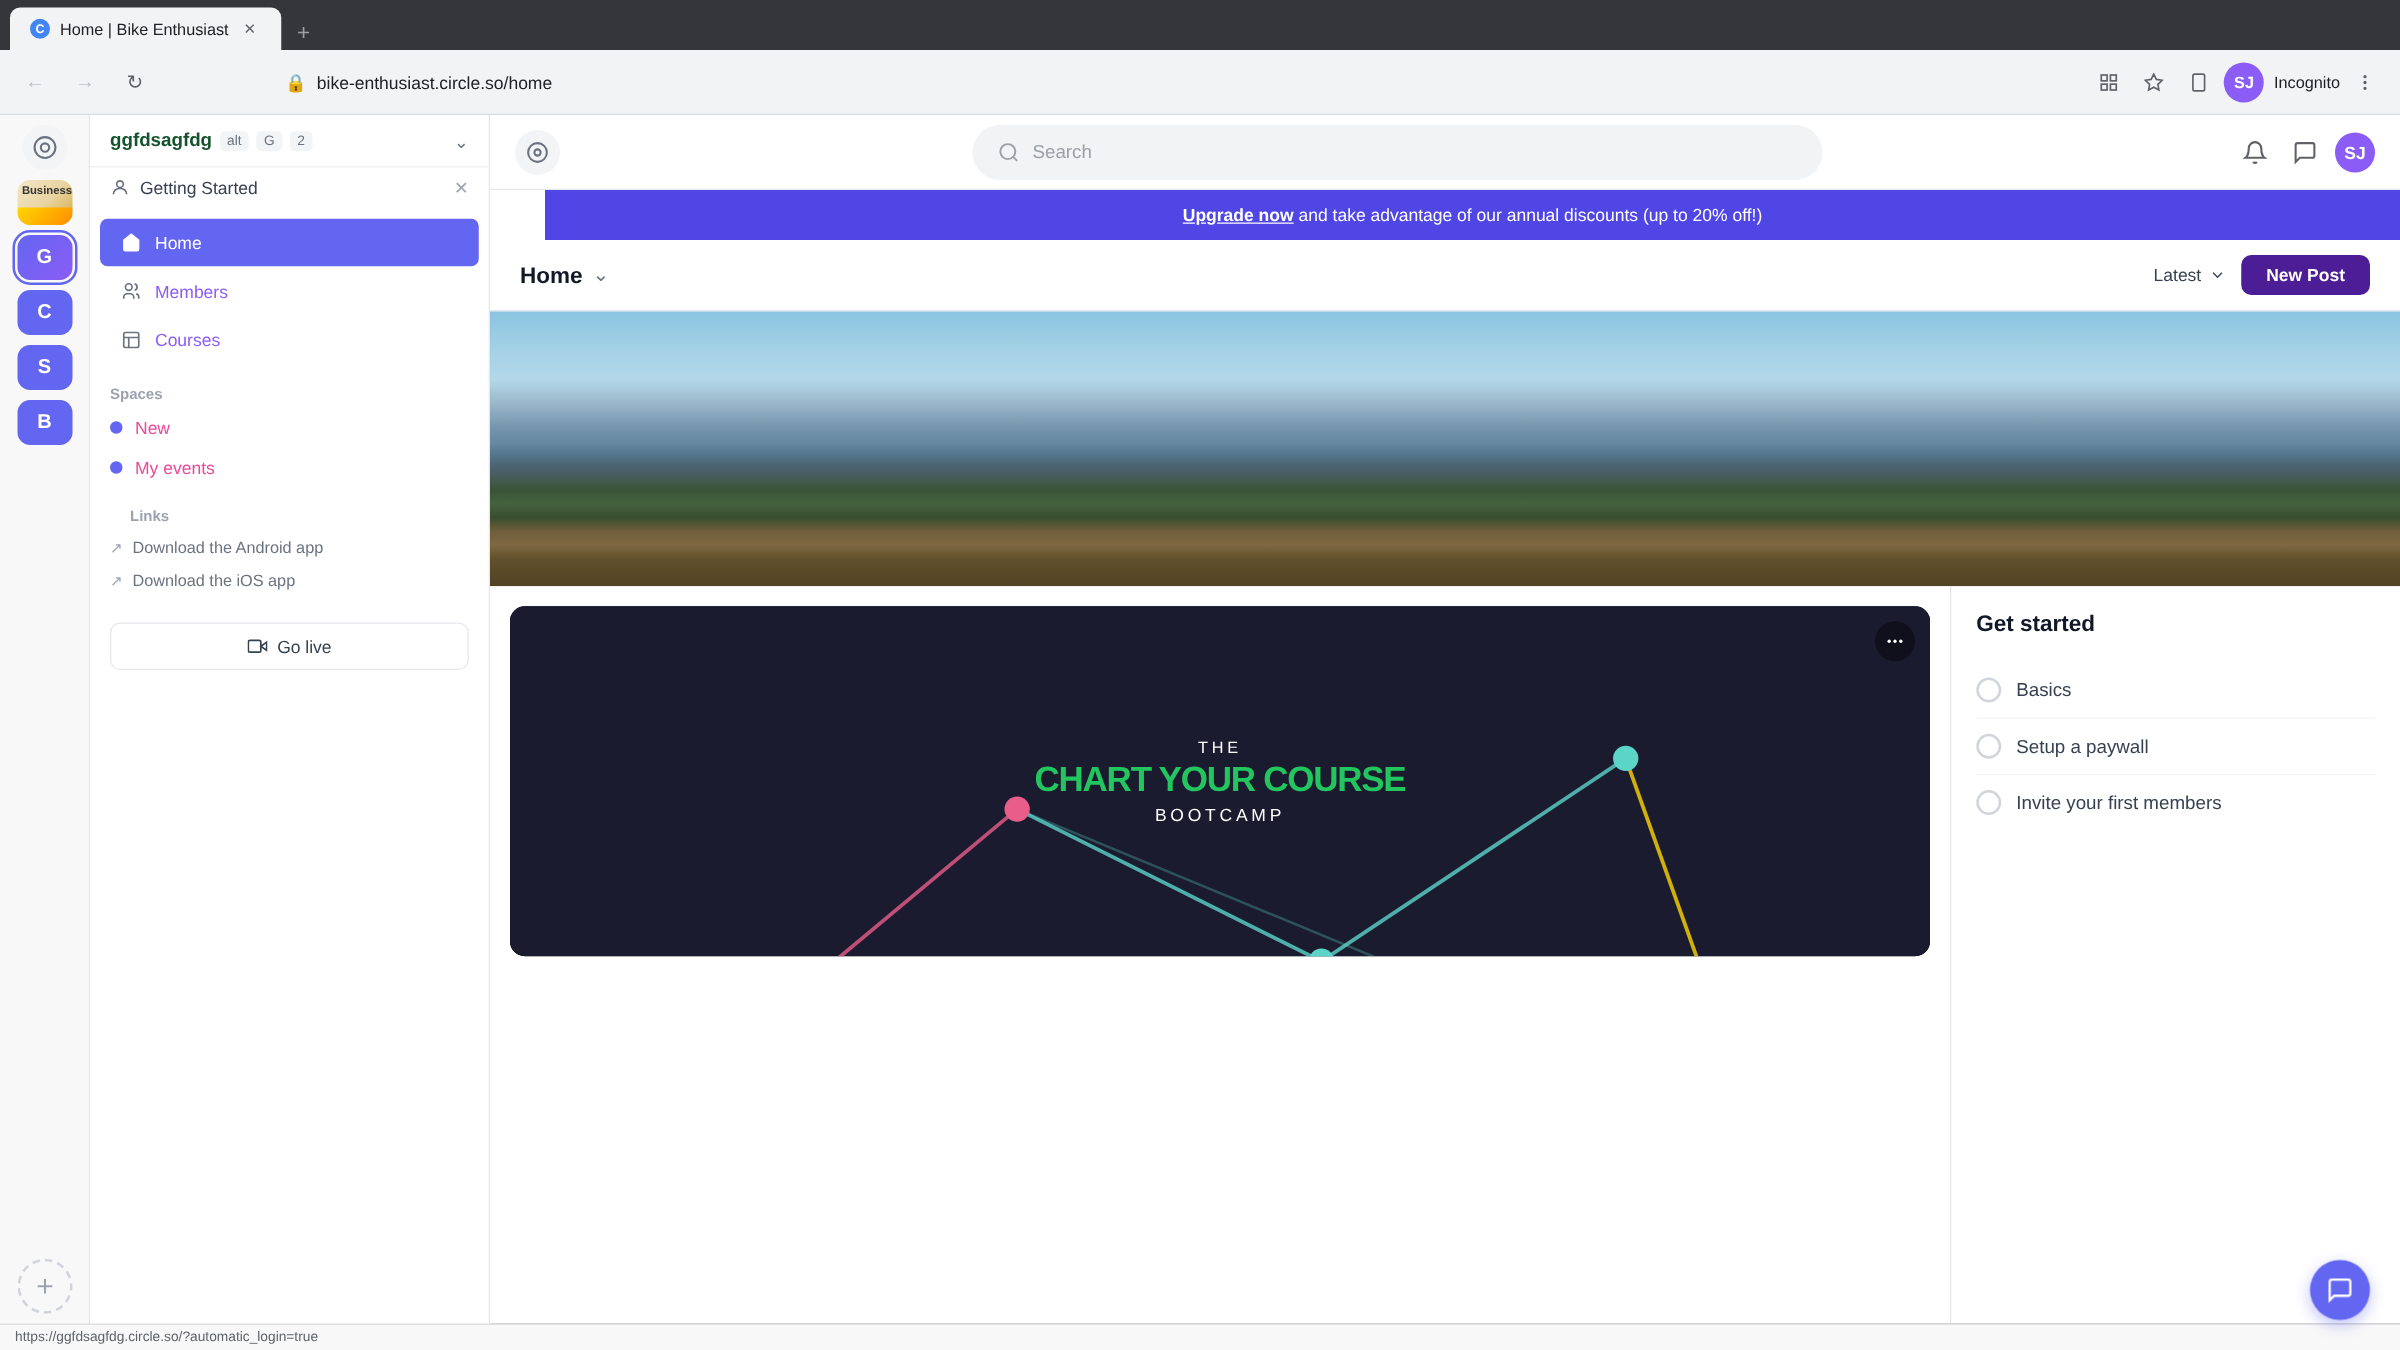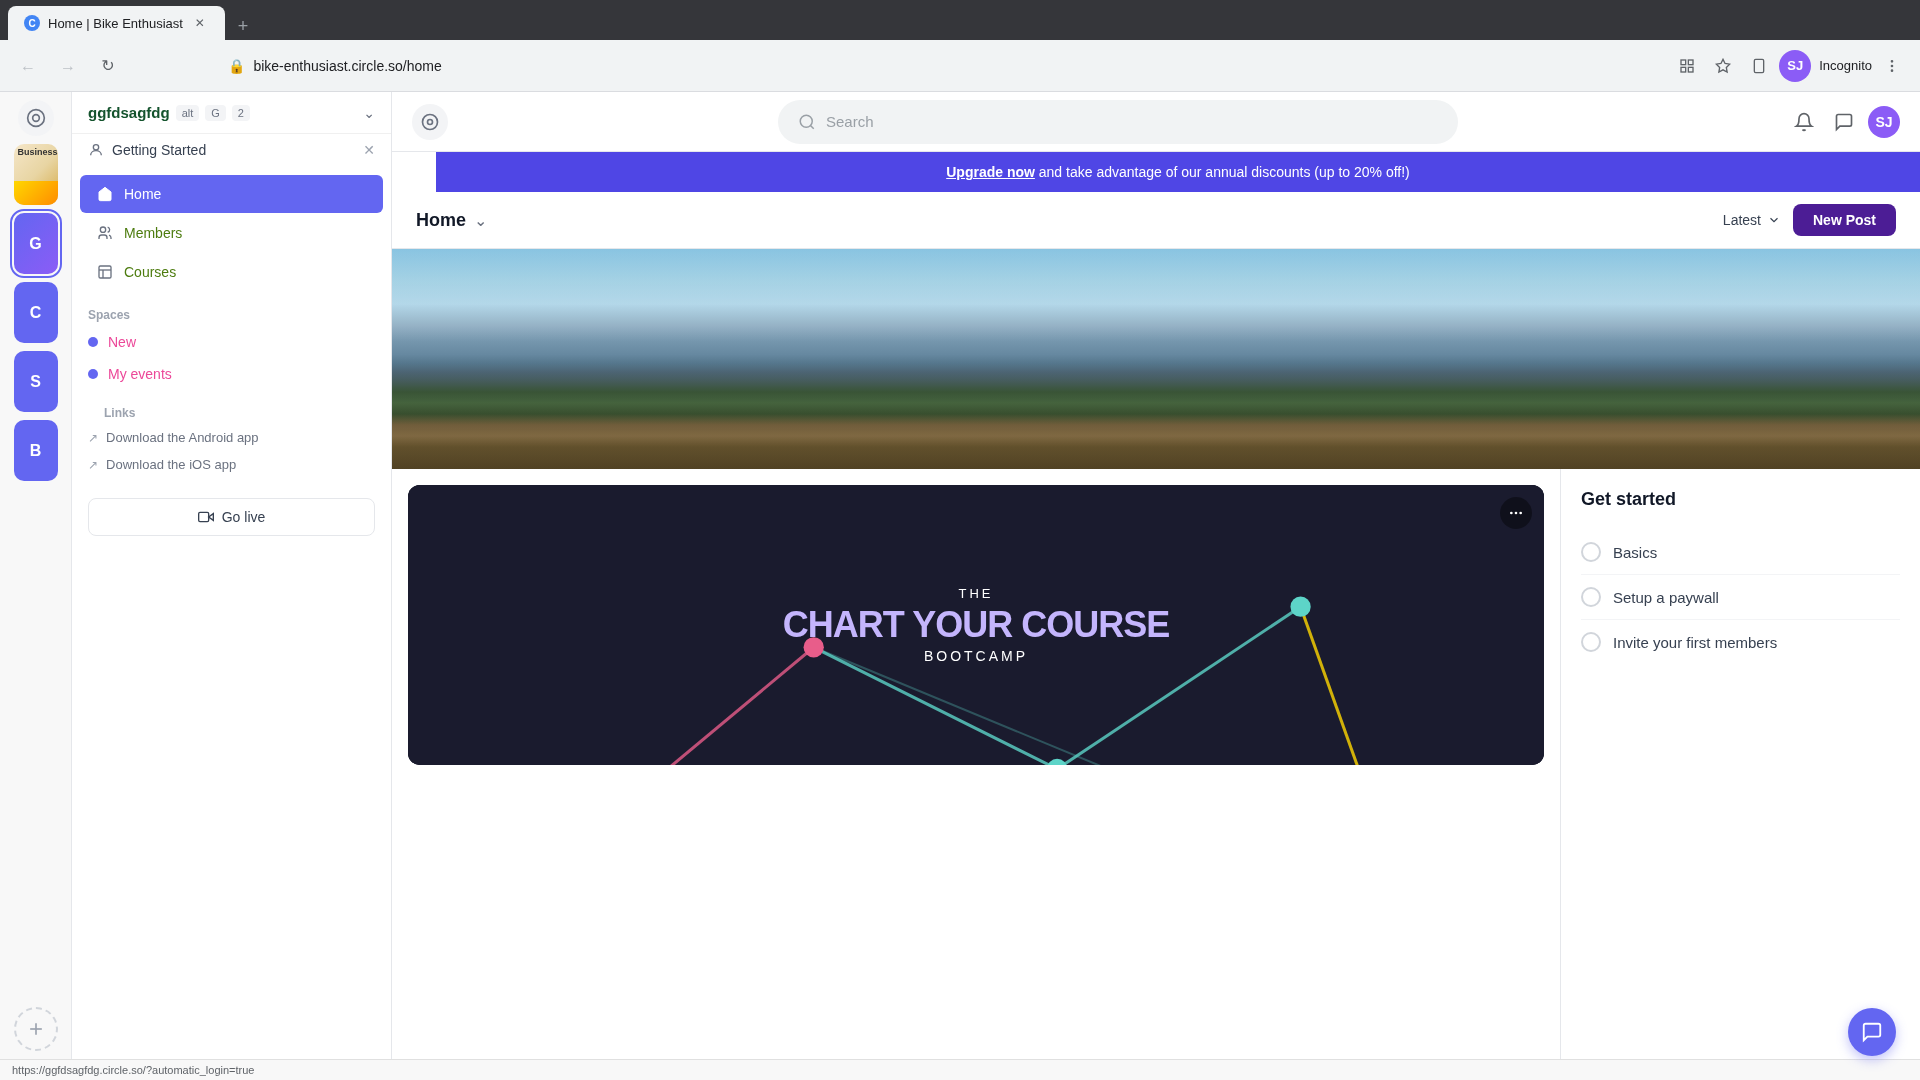--- a/index.html
+++ b/index.html
@@ -24,38 +24,38 @@
     .nav-btn.disabled { color: #bdc1c6; cursor: default; }
     .toolbar-icons { display: flex; align-items: center; gap: 4px; margin-left: auto; }
     .toolbar-icon-btn { width: 32px; height: 32px; border-radius: 50%; display: flex; align-items: center; justify-content: center; color: #5f6368; cursor: pointer; font-size: 16px; }
     .profile-btn { width: 32px; height: 32px; border-radius: 50%; background: #8b5cf6; color: white; display: flex; align-items: center; justify-content: center; font-size: 13px; font-weight: bold; cursor: pointer; }
 
     
     .app-content { flex: 1; display: flex; background: white; }
 
     
     .community-rail { width: 72px; background: #f8f8f8; border-right: 1px solid #e5e7eb; display: flex; flex-direction: column; align-items: center; padding: 8px 0; gap: 8px; overflow: hidden; }
-    .rail-avatar { width: 44px; height: 61px; border-radius: 10px; cursor: pointer; display: flex; align-items: center; justify-content: center; font-size: 13px; font-weight: bold; position: relative; overflow: hidden; }
+    .rail-avatar { width: 44px; height: 36px; border-radius: 10px; cursor: pointer; display: flex; align-items: center; justify-content: center; font-size: 13px; font-weight: bold; position: relative; overflow: hidden; }
     .rail-avatar.business { background: #f0f0f0; }
     .rail-avatar.active { outline: 2px solid #6366f1; outline-offset: 2px; }
     .rail-add-btn { width: 44px; height: 44px; border-radius: 50%; border: 2px dashed #d1d5db; display: flex; align-items: center; justify-content: center; color: #9ca3af; cursor: pointer; font-size: 20px; margin-top: auto; }
 
     
     .sidebar { width: 320px; background: white; border-right: 1px solid #e5e7eb; display: flex; flex-direction: column; overflow-y: auto; }
     .sidebar-header { padding: 12px 16px; display: flex; align-items: center; justify-content: space-between; border-bottom: 1px solid #f0f0f0; }
     .community-name { font-size: 15px; font-weight: 600; color: #14532d; }
     .community-meta { display: flex; align-items: center; gap: 6px; }
     .meta-badge { background: #f3f4f6; border-radius: 4px; padding: 2px 6px; font-size: 11px; color: #6b7280; }
     .sidebar-dropdown { color: #6b7280; cursor: pointer; font-size: 14px; }
 
     .sidebar-section { padding: 8px 0; }
     .getting-started { display: flex; align-items: center; gap: 8px; padding: 8px 16px; color: #374151; font-size: 14px; cursor: pointer; }
     .getting-started-close { margin-left: auto; color: #9ca3af; cursor: pointer; font-size: 14px; }
 
-    .nav-item { display: flex; align-items: center; gap: 10px; padding: 10px 16px; cursor: pointer; border-radius: 6px; margin: 1px 8px; font-size: 14px; color: #4d7c0f; }
+    .nav-item { display: flex; align-items: center; gap: 10px; padding: 10px 16px; cursor: pointer; border-radius: 6px; margin: 1px 8px; font-size: 14px; color: #8b5cf6; }
     .nav-item.active { background: #6366f1; color: white; }
     .nav-item-icon { width: 18px; height: 18px; display: flex; align-items: center; justify-content: center; flex-shrink: 0; }
 
     .section-label { font-size: 12px; font-weight: 600; color: #9ca3af; padding: 8px 16px 4px; text-transform: none; letter-spacing: 0; }
 
     .space-item { display: flex; align-items: center; gap: 10px; padding: 8px 16px; cursor: pointer; font-size: 14px; color: #ec4899; }
     .space-dot { width: 10px; height: 10px; border-radius: 50%; background: #6366f1; flex-shrink: 0; }
 
     .links-section { padding: 8px 16px; }
     .link-item { display: flex; align-items: center; gap: 8px; padding: 6px 0; font-size: 13px; color: #6b7280; cursor: pointer; }
@@ -89,21 +89,21 @@
     .sidebar-right { width: 360px; padding: 20px; border-left: 1px solid #e5e7eb; overflow-y: auto; }
 
     
     .post-card { background: #1e2030; border-radius: 12px; overflow: hidden; margin-bottom: 16px; }
     .post-image { width: 100%; height: 280px; background: #1e2030; display: flex; align-items: center; justify-content: center; position: relative; }
     .post-menu-btn { position: absolute; top: 12px; right: 12px; width: 32px; height: 32px; border-radius: 50%; background: rgba(0,0,0,0.4); display: flex; align-items: center; justify-content: center; color: white; cursor: pointer; font-size: 16px; }
 
     
     .chart-graphic { width: 100%; height: 100%; display: flex; align-items: center; justify-content: center; flex-direction: column; background: #1a1b2e; position: relative; }
     .chart-title { color: white; font-size: 13px; letter-spacing: 3px; text-transform: uppercase; margin-bottom: 4px; }
-    .chart-main { color: #c4b5fd; font-size: 36px; font-weight: 900; text-align: center; line-height: 1.1; letter-spacing: -1px; }
+    .chart-main { color: #22c55e; font-size: 28px; font-weight: 900; text-align: center; line-height: 1.1; letter-spacing: -1px; }
     .chart-sub { color: white; font-size: 14px; letter-spacing: 3px; text-transform: uppercase; margin-top: 4px; }
 
     
     .constellation { position: absolute; inset: 0; }
 
     
     .get-started-title { font-size: 18px; font-weight: 700; color: #111827; margin-bottom: 20px; }
     .checklist-item { display: flex; align-items: center; gap: 12px; padding: 12px 0; border-bottom: 1px solid #f3f4f6; }
     .checklist-item:last-child { border-bottom: none; }
     .radio-btn { width: 20px; height: 20px; border-radius: 50%; border: 2px solid #d1d5db; flex-shrink: 0; cursor: pointer; }

